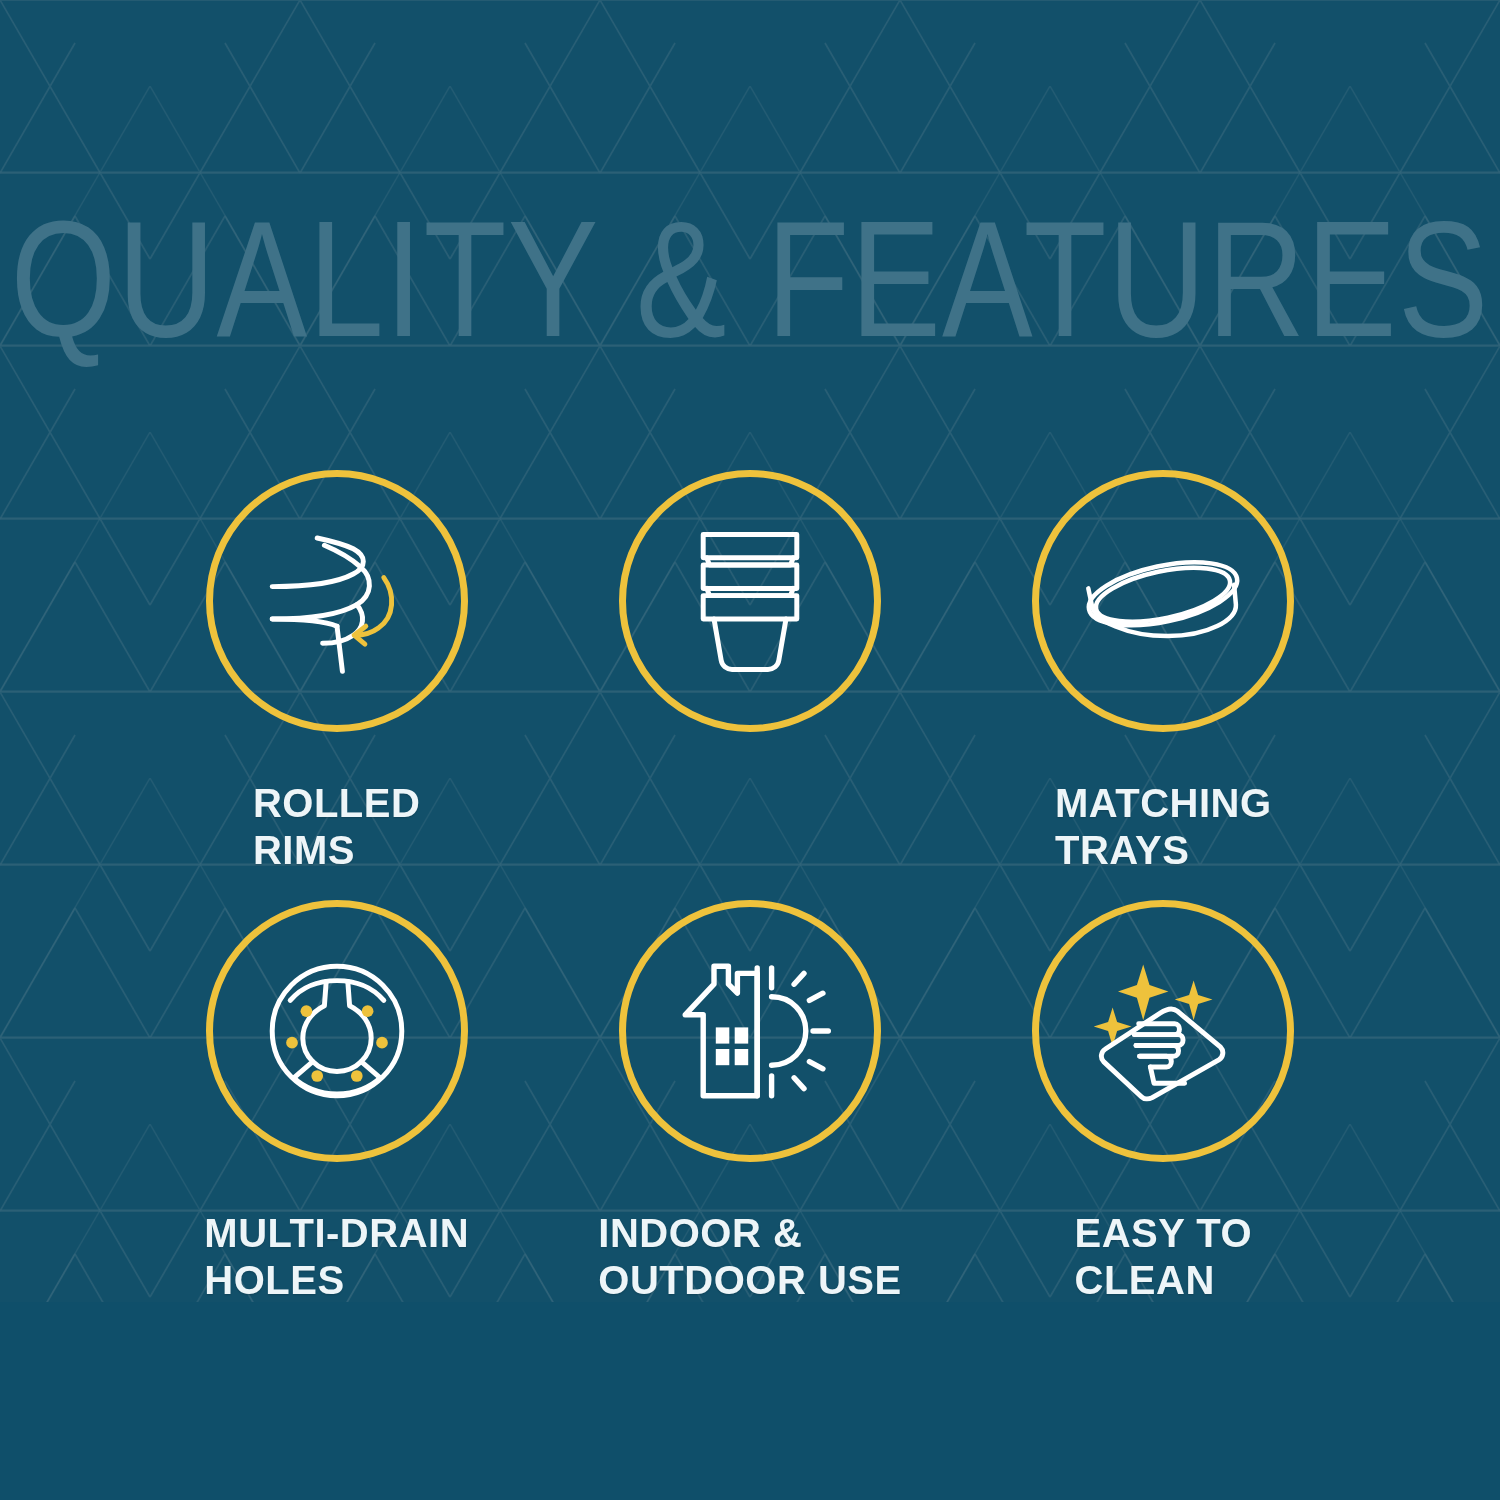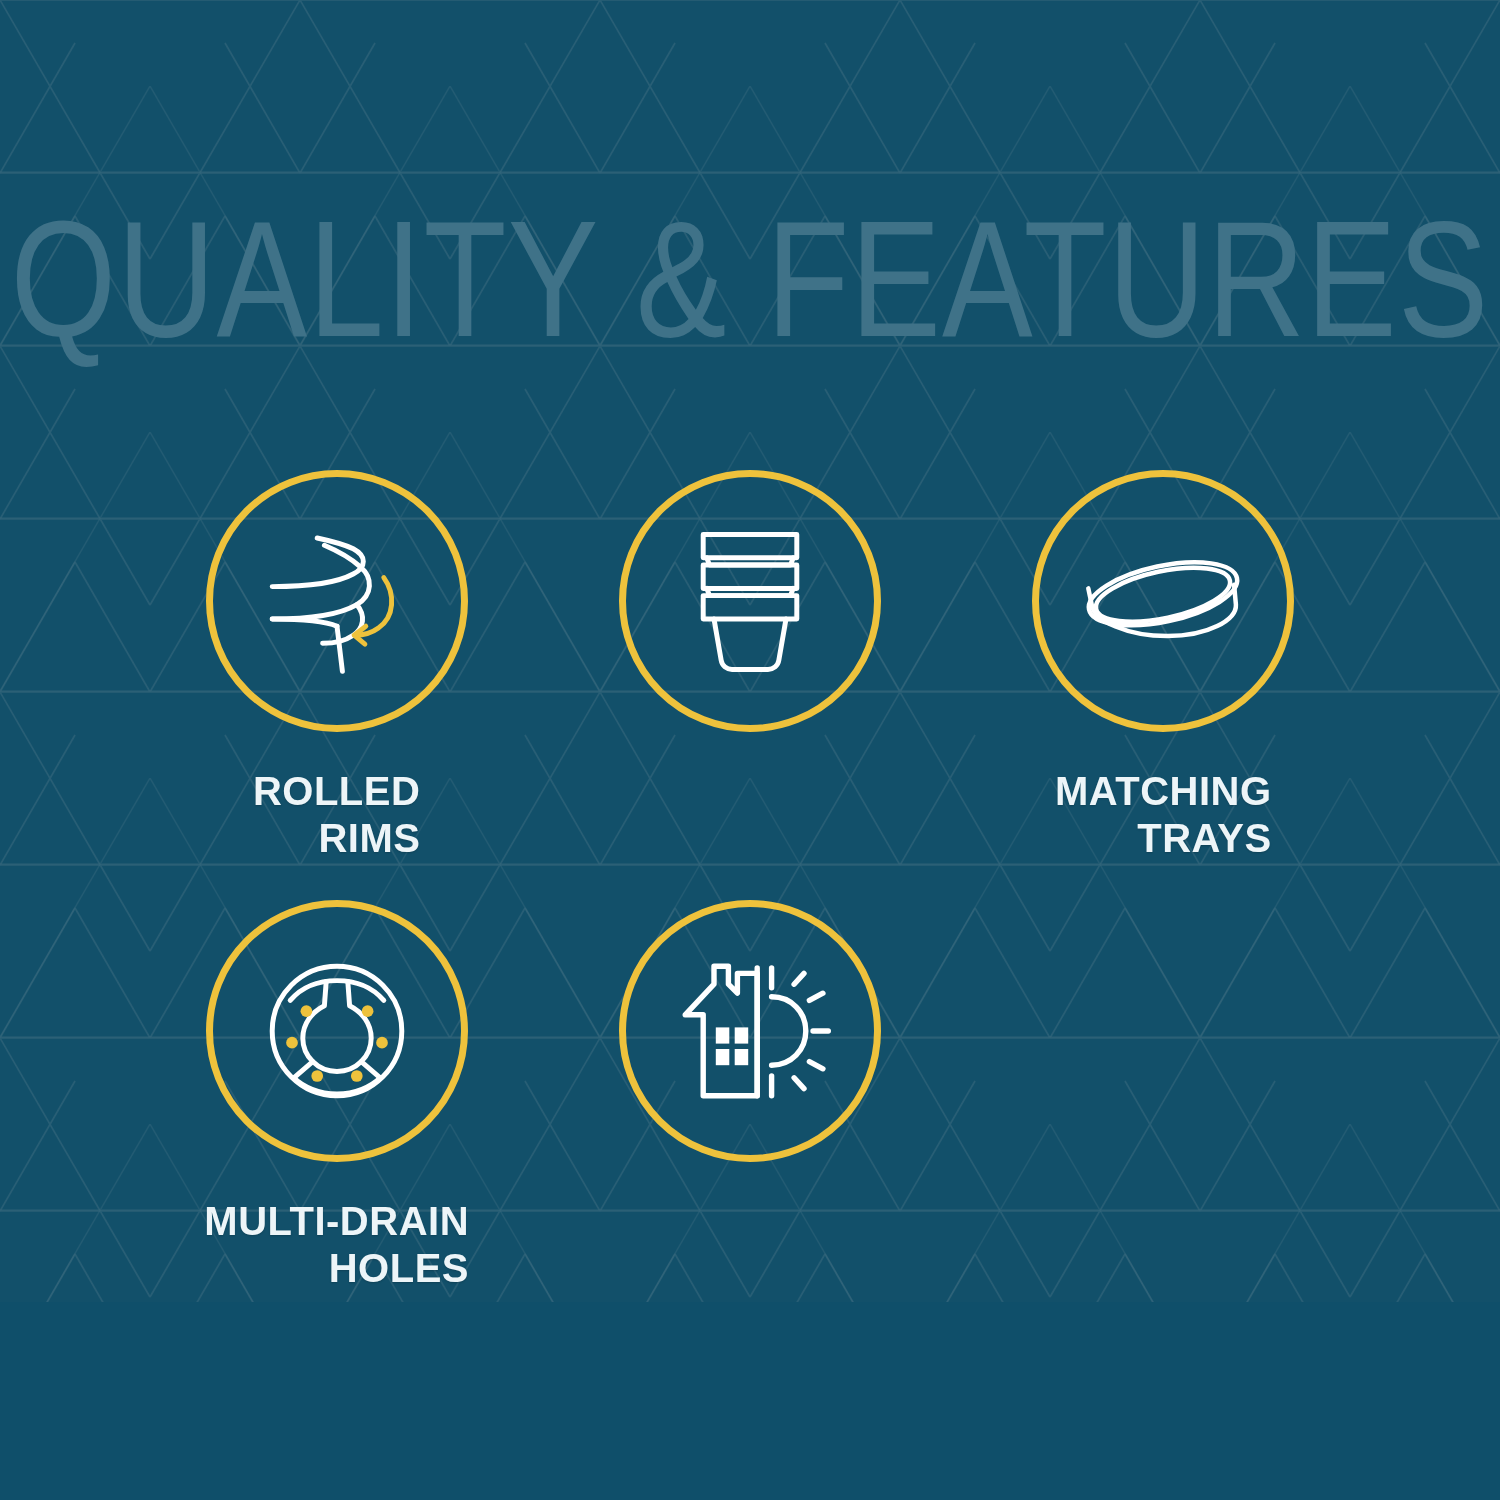--- a/index.html
+++ b/index.html
@@ -72,22 +72,22 @@
     align-items: center;
     justify-content: center;
     position: relative;
   }
   .badge svg {
     display: block;
     width: 180px;
     height: 180px;
   }
   .label {
-    margin-top: 36px;
-    text-align: right;
+    margin-top: 48px;
+    text-align: left;
     color: #edf5f8;
     font-family: "Liberation Sans", sans-serif;
     font-weight: bold;
     font-size: 40px;
     line-height: 1.18;
     letter-spacing: 0.5px;
     white-space: pre-line;
     text-shadow: 0 1px 2px rgba(0,0,0,0.18);
   }
 </style>
@@ -222,17 +222,40 @@
             <path d="M149 152 L160 164"></path>
           </g>
           <g fill="#ffffff">
             <rect x="62" y="96" width="15" height="18"></rect>
             <rect x="83" y="96" width="15" height="18"></rect>
             <rect x="62" y="120" width="15" height="18"></rect>
             <rect x="83" y="120" width="15" height="18"></rect>
           </g>
         </svg>
       </div>
-    </div>
-
+      <div class="label">INDOOR &amp;
+OUTDOOR USE</div>
+    </div>
+
+    <div class="feature">
+      <div class="badge">
+        <svg viewBox="0 0 200 200">
+          <g fill="#eec23c">
+            <path d="M78 26 L85 49 L106 56 L85 63 L78 88 L71 63 L50 56 L71 49 Z"></path>
+            <path d="M134 44 L139 60 L155 65 L139 70 L134 88 L129 70 L113 65 L129 60 Z"></path>
+            <path d="M44 74 L49 90 L65 95 L49 100 L44 117 L39 100 L23 95 L39 90 Z"></path>
+          </g>
+          <g fill="none" stroke="#ffffff" stroke-width="5.5" stroke-linejoin="round" stroke-linecap="round">
+            <path d="M97 80 L36 120 C31 123 30 130 34 134 L76 173 C79 176 84 176 88 174 L162 132 C167 129 168 122 164 118 L116 78 C110 73 103 76 97 80 Z"></path>
+            <path d="M73 92 L113 92 C120 92 120 104 113 104 L68 104"></path>
+            <path d="M68 104 L117 104 C124 104 124 116 117 116 L70 116"></path>
+            <path d="M70 116 L112 116 C119 116 119 128 112 128 L74 128"></path>
+            <path d="M74 128 L104 128 C111 128 111 140 104 140 L86 140"></path>
+            <path d="M86 140 L90 158 L124 158"></path>
+          </g>
+        </svg>
+      </div>
+      <div class="label">EASY TO
+CLEAN</div>
+    </div>
 
   </div>
 </div>
 
 </body></html>

